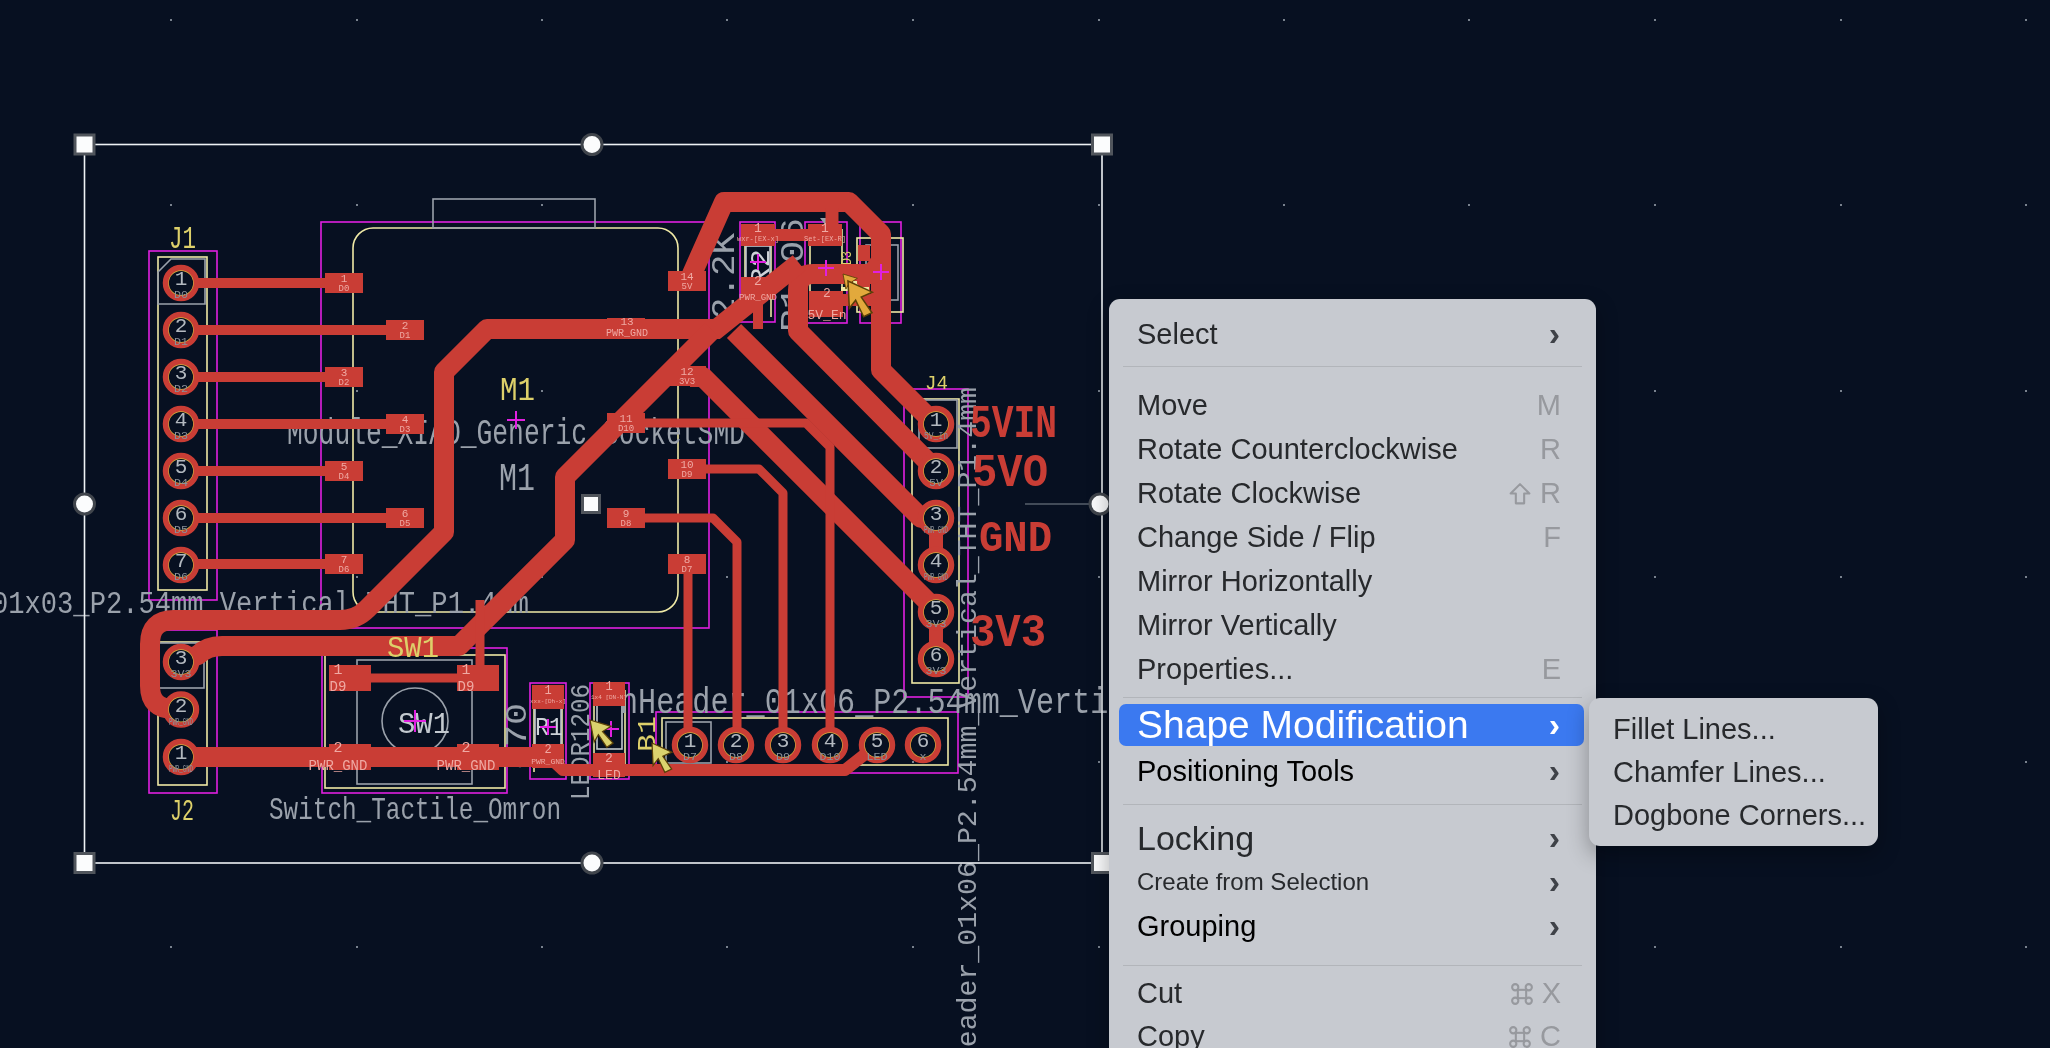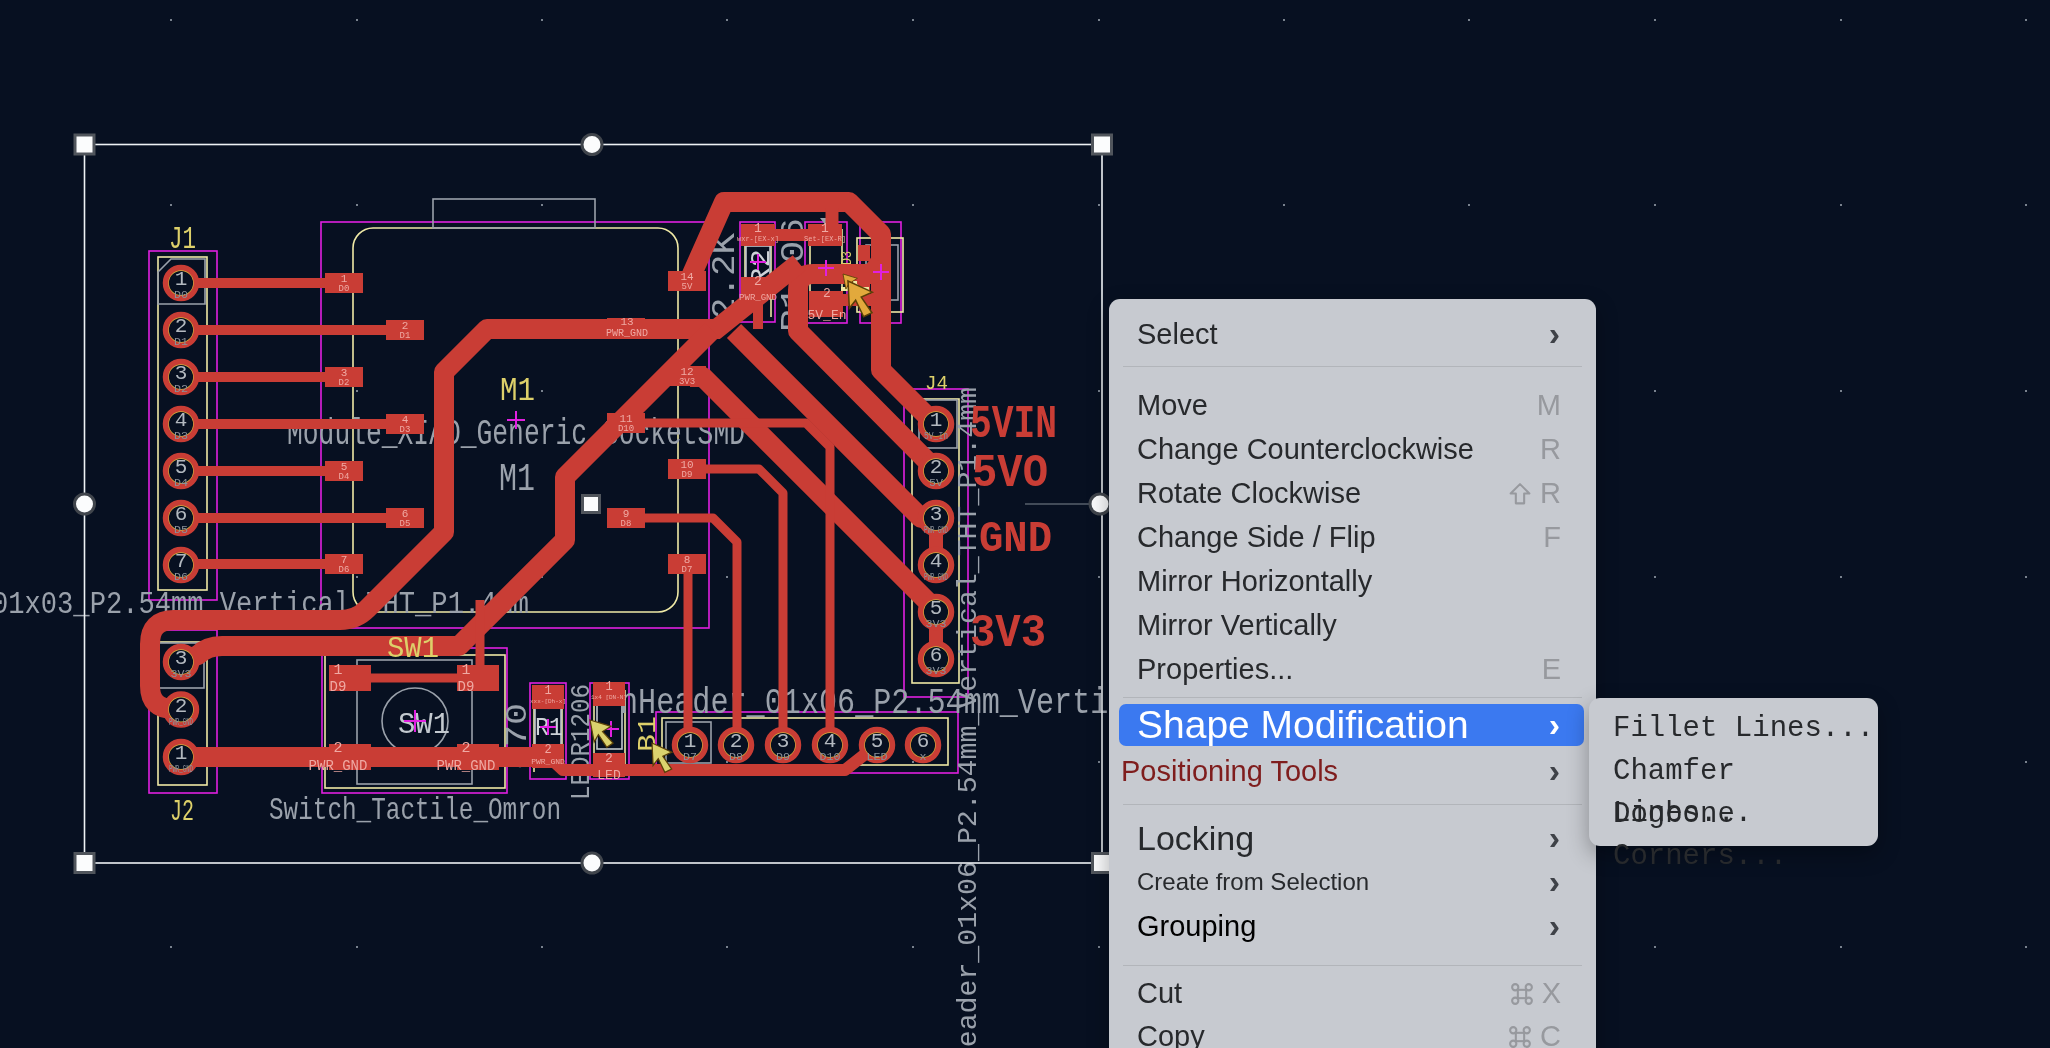--- a/index.html
+++ b/index.html
@@ -410,37 +410,37 @@
       <circle cx="1100" cy="504" r="10" fill="#fbfcfd" stroke="#40454c" stroke-width="3"></circle>
       <circle cx="592" cy="863" r="10" fill="#fbfcfd" stroke="#40454c" stroke-width="3"></circle>
       <rect x="582.5" y="495.5" width="17" height="17" fill="#fbfcfd" stroke="#50555c" stroke-width="3"></rect>
 </svg>
 <div style="position:absolute;left:1109px;top:299px;width:487px;height:790px;background:#c7cad0;border-radius:11px;box-shadow:0 8px 22px rgba(0,0,0,.32);font-family:'Liberation Sans',sans-serif">
       <div style="position:absolute;left:28px;top:14px;height:42px;line-height:42px;font-size:29px;color:#27292c">Select</div>
       <div style="position:absolute;right:36px;top:14px;height:42px;line-height:40px;font-size:34px;color:#3f4248;font-weight:600">›</div>
       <div style="position:absolute;left:14px;right:14px;top:67px;height:1px;background:#b2b5ba"></div>
       <div style="position:absolute;left:28px;top:85px;height:42px;line-height:42px;font-size:29px;color:#27292c">Move</div>
       <div style="position:absolute;right:35px;top:85px;height:42px;line-height:42px;font-size:29px;color:#97999e;white-space:nowrap">M</div>
-      <div style="position:absolute;left:28px;top:129px;height:42px;line-height:42px;font-size:29px;color:#27292c">Change Counterclockwise</div>
+      <div style="position:absolute;left:28px;top:129px;height:42px;line-height:42px;font-size:29px;color:#27292c">Rotate Counterclockwise</div>
       <div style="position:absolute;right:35px;top:129px;height:42px;line-height:42px;font-size:29px;color:#97999e;white-space:nowrap">R</div>
       <div style="position:absolute;left:28px;top:173px;height:42px;line-height:42px;font-size:29px;color:#27292c">Rotate Clockwise</div>
       <div style="position:absolute;right:35px;top:173px;height:42px;line-height:42px;font-size:29px;color:#97999e;white-space:nowrap"><svg width="26" height="26" viewBox="0 0 100 100" style="vertical-align:-4px">
           <path d="M50 12 L86 48 H66 V86 H34 V48 H14 Z" fill="none" stroke="#97999e" stroke-width="8" stroke-linejoin="round"></path>
         </svg><span style="display:inline-block;width:7px"></span>R</div>
       <div style="position:absolute;left:28px;top:217px;height:42px;line-height:42px;font-size:29px;color:#27292c">Change Side / Flip</div>
       <div style="position:absolute;right:35px;top:217px;height:42px;line-height:42px;font-size:29px;color:#97999e;white-space:nowrap">F</div>
       <div style="position:absolute;left:28px;top:261px;height:42px;line-height:42px;font-size:29px;color:#27292c">Mirror Horizontally</div>
       <div style="position:absolute;left:28px;top:305px;height:42px;line-height:42px;font-size:29px;color:#27292c">Mirror Vertically</div>
       <div style="position:absolute;left:28px;top:349px;height:42px;line-height:42px;font-size:29px;color:#27292c">Properties...</div>
       <div style="position:absolute;right:35px;top:349px;height:42px;line-height:42px;font-size:29px;color:#97999e;white-space:nowrap">E</div>
       <div style="position:absolute;left:14px;right:14px;top:398px;height:1px;background:#b2b5ba"></div>
       <div style="position:absolute;left:10px;right:12px;top:404.5px;height:42px;background:#3b79f0;border-radius:7px"></div>
       <div style="position:absolute;left:28px;top:405px;height:42px;line-height:42px;font-size:39px;color:#ffffff">Shape Modification</div>
       <div style="position:absolute;right:36px;top:405px;height:42px;line-height:40px;font-size:34px;color:#ffffff;font-weight:600">›</div>
-      <div style="position:absolute;left:12px;top:451px;height:42px;line-height:42px;font-size:29px;color:#7f1d1d">Positioning Tools</div>
+      <div style="position:absolute;left:28px;top:451px;height:42px;line-height:42px;font-size:29px;color:#000000">Positioning Tools</div>
       <div style="position:absolute;right:36px;top:451px;height:42px;line-height:40px;font-size:34px;color:#3f4248;font-weight:600">›</div>
       <div style="position:absolute;left:14px;right:14px;top:505px;height:1px;background:#b2b5ba"></div>
       <div style="position:absolute;left:28px;top:518px;height:42px;line-height:42px;font-size:34px;color:#27292c">Locking</div>
       <div style="position:absolute;right:36px;top:518px;height:42px;line-height:40px;font-size:34px;color:#3f4248;font-weight:600">›</div>
       <div style="position:absolute;left:28px;top:562px;height:42px;line-height:42px;font-size:24px;color:#27292c">Create from Selection</div>
       <div style="position:absolute;right:36px;top:562px;height:42px;line-height:40px;font-size:34px;color:#3f4248;font-weight:600">›</div>
       <div style="position:absolute;left:28px;top:606px;height:42px;line-height:42px;font-size:29px;color:#000000">Grouping</div>
       <div style="position:absolute;right:36px;top:606px;height:42px;line-height:40px;font-size:34px;color:#3f4248;font-weight:600">›</div>
       <div style="position:absolute;left:14px;right:14px;top:666px;height:1px;background:#b2b5ba"></div>
       <div style="position:absolute;left:28px;top:673px;height:42px;line-height:42px;font-size:29px;color:#27292c">Cut</div>
@@ -457,17 +457,17 @@
       <div style="position:absolute;right:35px;top:716px;height:42px;line-height:42px;font-size:29px;color:#97999e;white-space:nowrap"><svg width="26" height="26" viewBox="0 0 100 100" style="vertical-align:-4px">
           <g fill="none" stroke="#97999e" stroke-width="8">
             <rect x="34" y="34" width="32" height="32"></rect>
             <circle cx="24" cy="24" r="12"></circle>
             <circle cx="76" cy="24" r="12"></circle>
             <circle cx="24" cy="76" r="12"></circle>
             <circle cx="76" cy="76" r="12"></circle>
           </g>
         </svg><span style="display:inline-block;width:7px"></span>C</div>
     </div>
-<div style="position:absolute;left:1589px;top:698px;width:289px;height:148px;background:#c7cad0;border-radius:11px;box-shadow:0 8px 22px rgba(0,0,0,.32);font-family:Liberation Mono, monospace">
+<div style="position:absolute;left:1589px;top:698px;width:289px;height:148px;background:#c7cad0;border-radius:11px;box-shadow:0 8px 22px rgba(0,0,0,.32);font-family:Liberation Sans, sans-serif">
       <div style="position:absolute;left:24px;top:10px;height:42px;line-height:42px;font-size:29px;color:#27292c">Fillet Lines...</div>
       <div style="position:absolute;left:24px;top:96px;height:42px;line-height:42px;font-size:29px;color:#27292c">Dogbone Corners...</div>
       <div style="position:absolute;left:24px;top:53px;height:42px;line-height:42px;font-size:29px;color:#27292c">Chamfer Lines...</div>
     </div>
 </div>
 </body></html>

